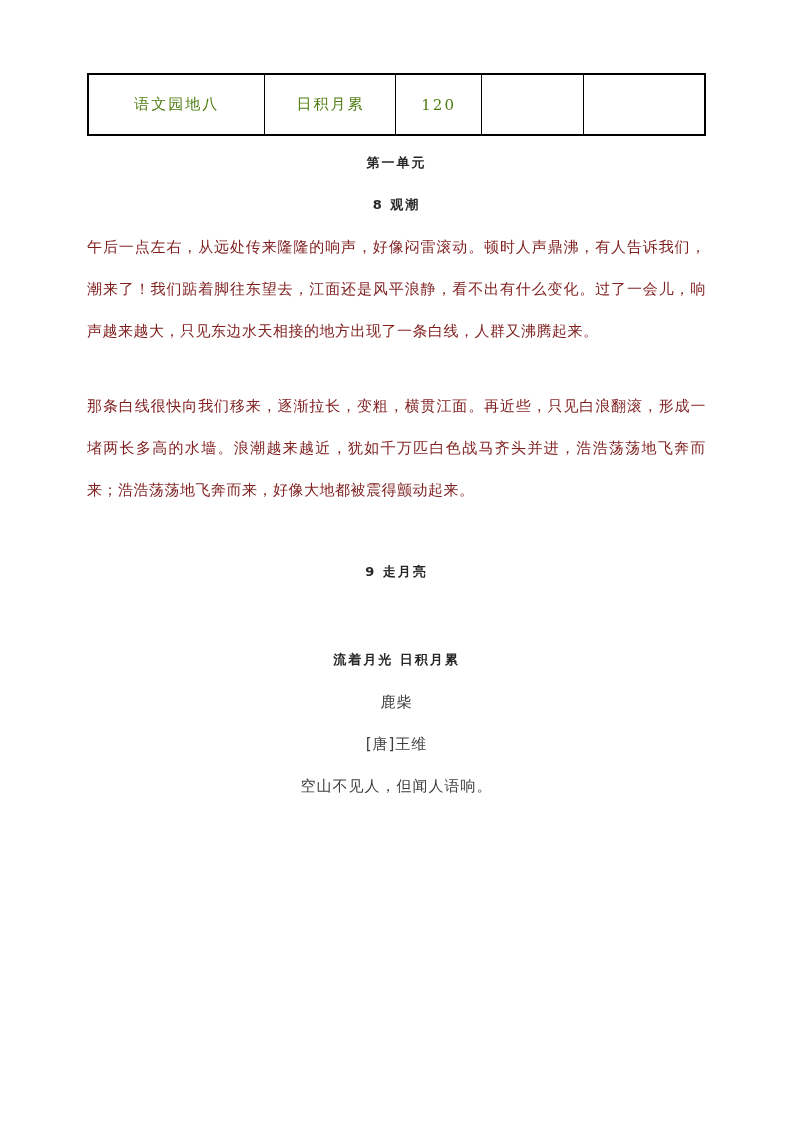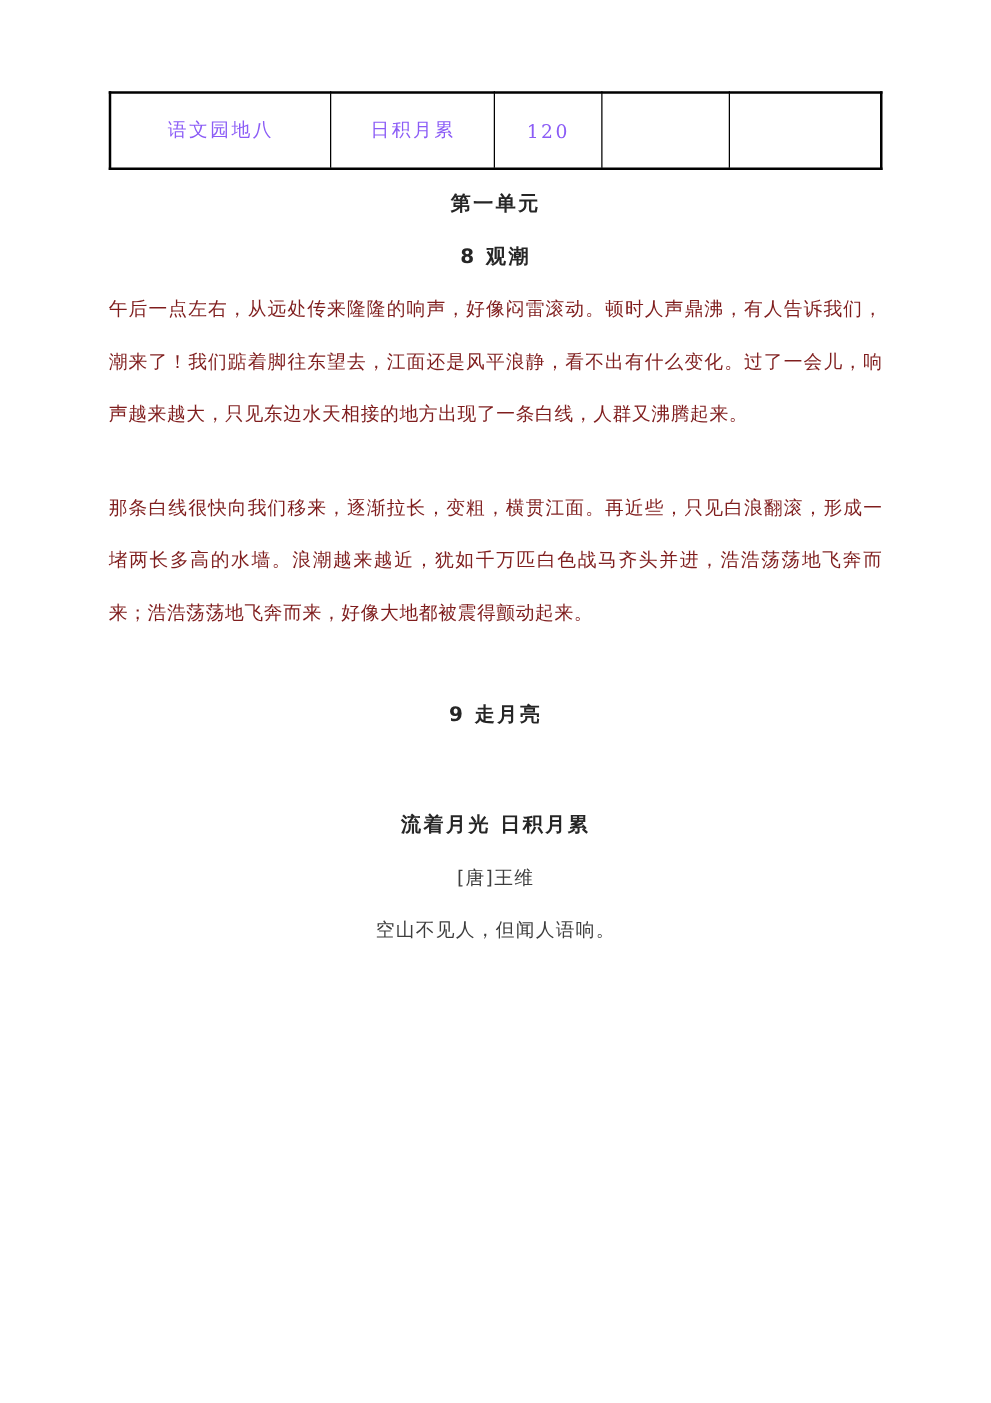--- a/index.html
+++ b/index.html
@@ -19,40 +19,40 @@
     background: #ffffff;
   }
   
   table.doc-table {
     width: 100%;
     border-collapse: collapse;
     table-layout: fixed;
     border: 2px solid #000000;
     margin: 0 0 6px 0;
     font-family: "DejaVu Serif", serif;
-    color: #8b5cf6;
+    color: #4d7c0f;
   }
   table.doc-table td {
     border: 1px solid #000000;
     height: 59px;
     text-align: center;
     vertical-align: middle;
     font-size: 15px;
     letter-spacing: 2px;
     padding: 0;
   }
   .col1 { width: 28.7%; }
   .col2 { width: 21.3%; }
   .col3 { width: 13.8%; }
   .col4 { width: 16.5%; }
   .col5 { width: 19.7%; }
   
   .heading {
     margin: 0;
-    font-size: 16px;
+    font-size: 13px;
     font-weight: bold;
     text-align: center;
     line-height: 42px;
     letter-spacing: 2px;
     color: #262626;
   }
   #lesson2-heading { margin-top: 40px; margin-bottom: 9px; }
   #garden-heading  { margin-top: 46px; }
   
   .para {
@@ -97,18 +97,19 @@
 
   <p class="para">午后一点左右，从远处传来隆隆的响声，好像闷雷滚动。顿时人声鼎沸，有人告诉我们，潮来了！我们踮着脚往东望去，江面还是风平浪静，看不出有什么变化。过了一会儿，响声越来越大，只见东边水天相接的地方出现了一条白线，人群又沸腾起来。</p>
 
   <p class="para">那条白线很快向我们移来，逐渐拉长，变粗，横贯江面。再近些，只见白浪翻滚，形成一堵两长多高的水墙。浪潮越来越近，犹如千万匹白色战马齐头并进，浩浩荡荡地飞奔而来；浩浩荡荡地飞奔而来，好像大地都被震得颤动起来。</p>
 
   <p class="heading" id="lesson2-heading">9 走月亮</p>
 
 
   <p class="heading" id="garden-heading">流着月光 日积月累</p>
 
+  <p class="center-line">鹿柴</p>
 
   <p class="center-line">[唐]王维</p>
 
   <p class="center-line">空山不见人，但闻人语响。</p>
 
 </div>
 
 </body></html>

